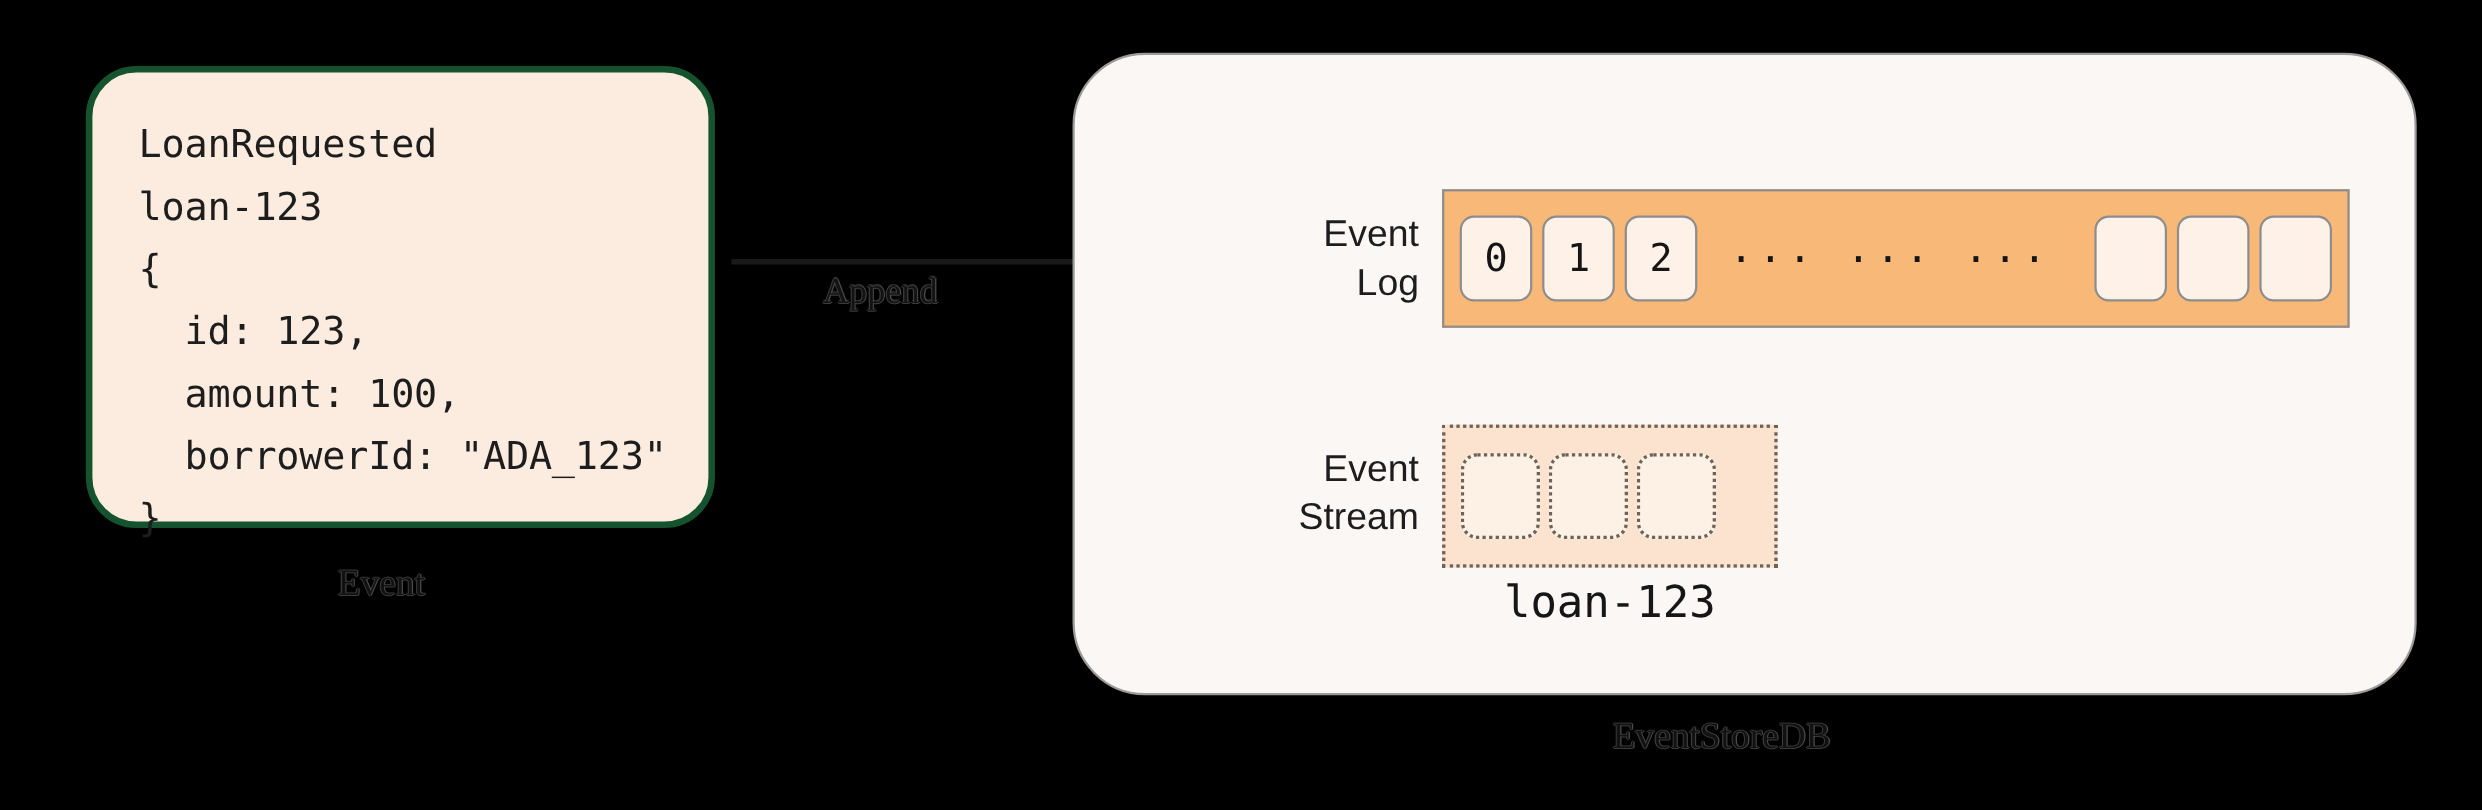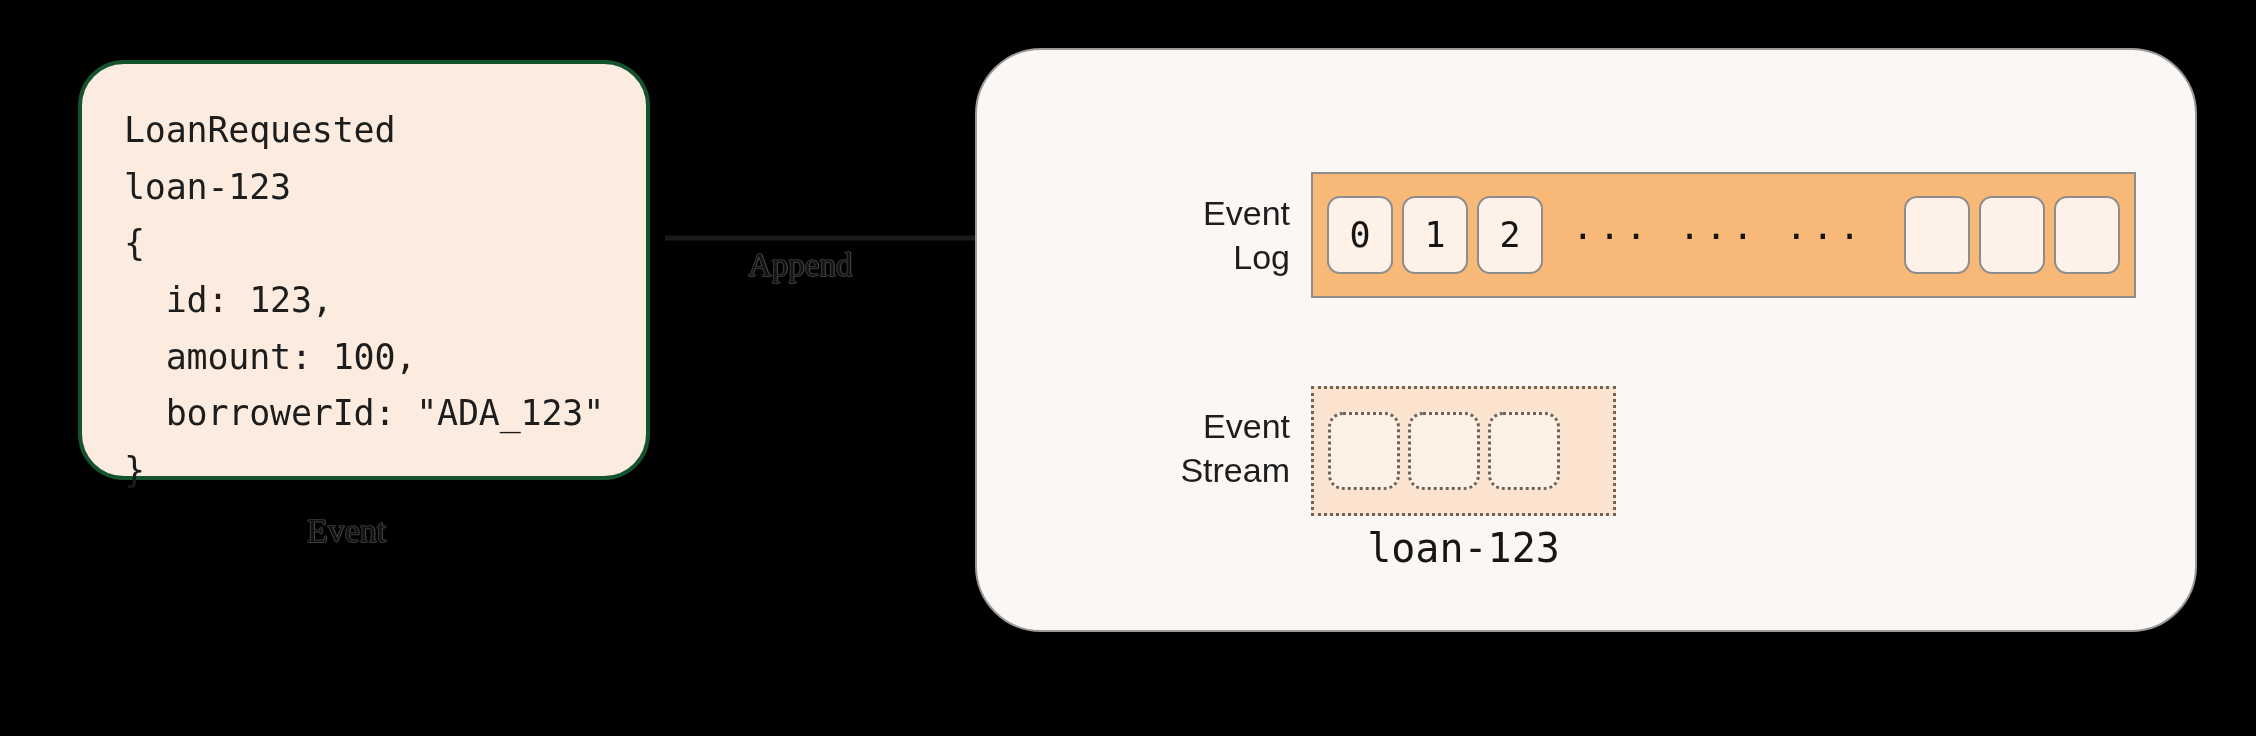--- a/index.html
+++ b/index.html
@@ -22,21 +22,21 @@
   }
 
   
   .event-card {
     position: absolute;
     left: 78px;
     top: 60px;
     width: 572px;
     height: 420px;
     background: #fcecdf;
-    border: 4px solid #14532d;
+    border: 6px solid #14532d;
     border-radius: 46px;
     box-sizing: border-box;
   }
   .event-code {
     position: absolute;
     left: 42px;
     top: 38px;
     right: 18px;
     margin: 0;
     font-family: "DejaVu Sans Mono", "Liberation Mono", monospace;
@@ -257,14 +257,15 @@
 Stream</div>
 
   <div class="stream-box">
     <div class="stream-cell"></div>
     <div class="stream-cell"></div>
     <div class="stream-cell"></div>
   </div>
 
   <div class="stream-name">loan-123</div>
 
+  <div class="caption caption-db">EventStoreDB</div>
 
 </div>
 
 </body></html>

